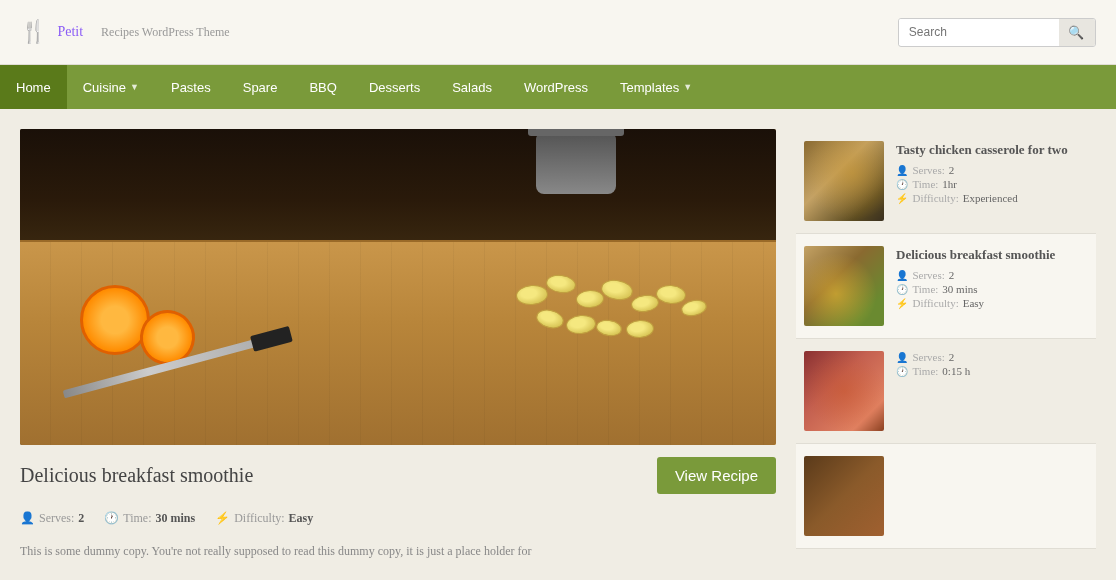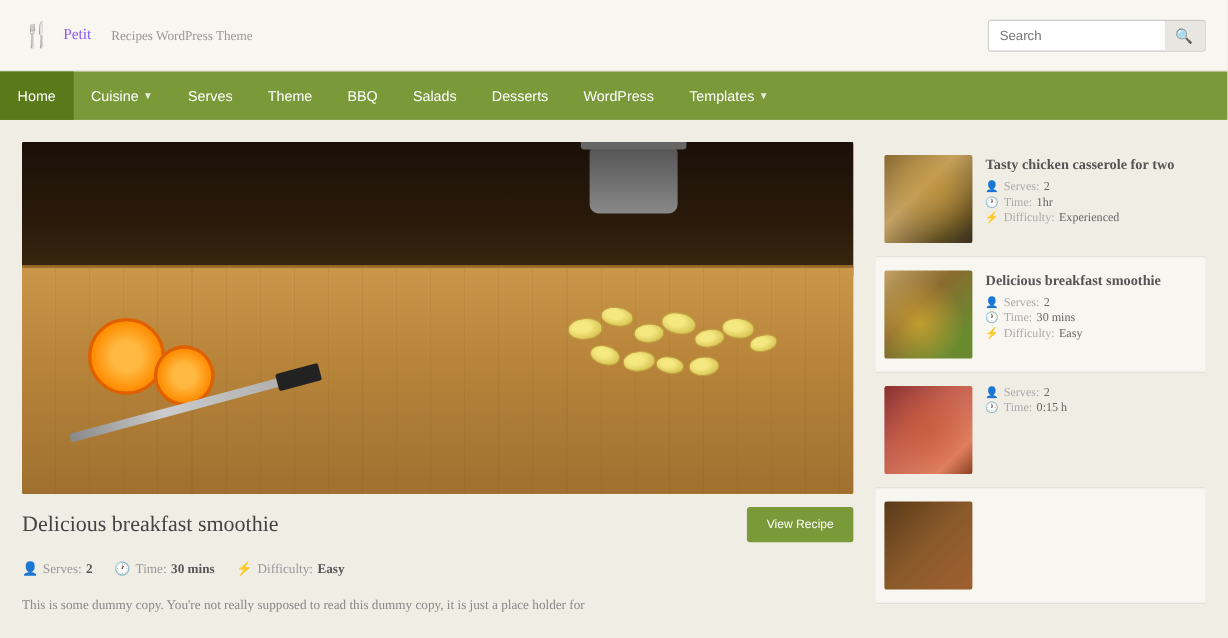--- a/index.html
+++ b/index.html
@@ -230,21 +230,21 @@
       font-size: 20px;
       color: #444;
       flex: 1;
       font-family: Georgia, serif;
     }
     .view-recipe-btn {
       background: #7a9a3a;
       color: #fff;
       border: none;
       padding: 10px 18px;
-      font-size: 11px;
+      font-size: 15px;
       border-radius: 3px;
       cursor: pointer;
       white-space: nowrap;
     }
     .recipe-meta {
       display: flex;
       gap: 20px;
       align-items: center;
       margin-top: 5px;
     }
@@ -395,33 +395,33 @@
 
 <nav class="nav">
   <div class="nav-item active">
     <span>Home</span>
   </div>
   <div class="nav-item">
     <span>Cuisine</span>
     <span class="nav-dropdown-arrow">▼</span>
   </div>
   <div class="nav-item">
-    <span>Serves</span>
-  </div>
-  <div class="nav-item">
-    <span>Theme</span>
+    <span>Pastes</span>
+  </div>
+  <div class="nav-item">
+    <span>Spare</span>
   </div>
   <div class="nav-item">
     <span>BBQ</span>
   </div>
   <div class="nav-item">
+    <span>Desserts</span>
+  </div>
+  <div class="nav-item">
     <span>Salads</span>
-  </div>
-  <div class="nav-item">
-    <span>Desserts</span>
   </div>
   <div class="nav-item">
     <span>WordPress</span>
   </div>
   <div class="nav-item">
     <span>Templates</span>
     <span class="nav-dropdown-arrow">▼</span>
   </div>
 </nav>
 

